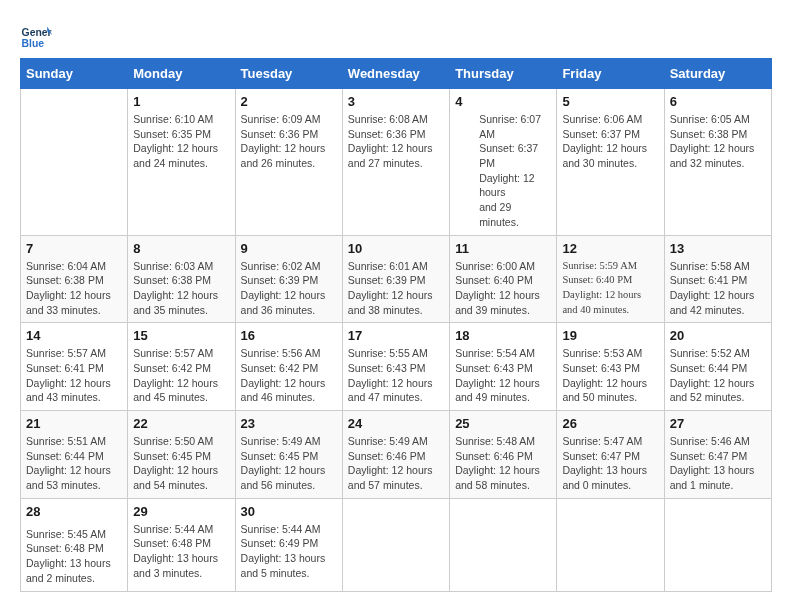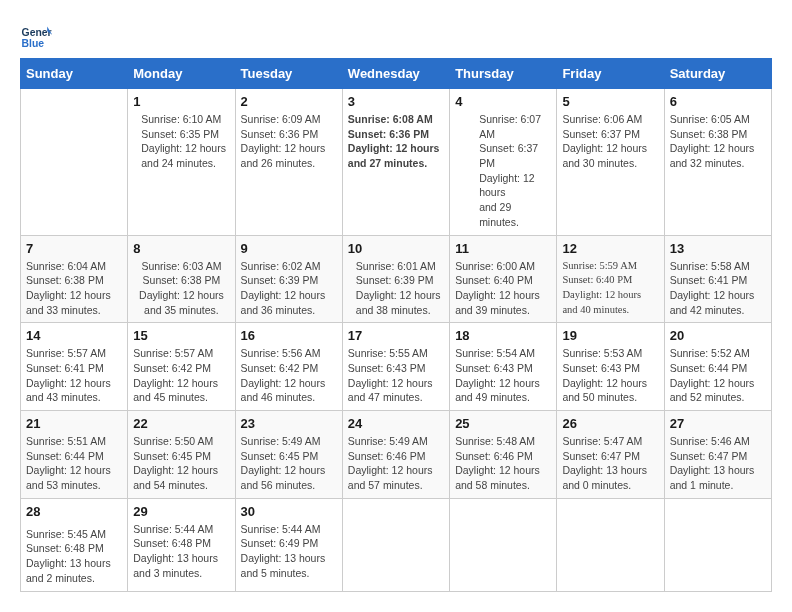--- a/index.html
+++ b/index.html
@@ -110,35 +110,35 @@
         <th>Thursday</th>
         <th>Friday</th>
         <th>Saturday</th>
       </tr>
   </thead>
   <tbody id="calendar-body">
   <tr>
         <td class="empty"></td>
         <td>
           <span class="day-num">1</span>
-          <div class="day-info" style="white-space: pre-line; margin-left: 8px;">Sunrise: 6:10 AM
+          <div class="day-info" style="white-space: pre-line;">Sunrise: 6:10 AM
 Sunset: 6:35 PM
 Daylight: 12 hours
 and 24 minutes.</div>
         </td>
         <td>
           <span class="day-num">2</span>
           <div class="day-info" style="white-space: pre-line;">Sunrise: 6:09 AM
 Sunset: 6:36 PM
 Daylight: 12 hours
 and 26 minutes.</div>
         </td>
         <td>
           <span class="day-num">3</span>
-          <div class="day-info" style="white-space: pre-line; font-weight: bold;">Sunrise: 6:08 AM
+          <div class="day-info" style="white-space: pre-line;">Sunrise: 6:08 AM
 Sunset: 6:36 PM
 Daylight: 12 hours
 and 27 minutes.</div>
         </td>
         <td>
           <span class="day-num">4</span>
           <div class="day-info" style="white-space: pre-line; margin-left: 24px;">Sunrise: 6:07 AM
 Sunset: 6:37 PM
 Daylight: 12 hours
 and 29 minutes.</div>
@@ -161,35 +161,35 @@
       <tr>
         <td>
           <span class="day-num">7</span>
           <div class="day-info" style="white-space: pre-line;">Sunrise: 6:04 AM
 Sunset: 6:38 PM
 Daylight: 12 hours
 and 33 minutes.</div>
         </td>
         <td>
           <span class="day-num">8</span>
-          <div class="day-info" style="white-space: pre-line; text-align: center;">Sunrise: 6:03 AM
+          <div class="day-info" style="white-space: pre-line;">Sunrise: 6:03 AM
 Sunset: 6:38 PM
 Daylight: 12 hours
 and 35 minutes.</div>
         </td>
         <td>
           <span class="day-num">9</span>
           <div class="day-info" style="white-space: pre-line;">Sunrise: 6:02 AM
 Sunset: 6:39 PM
 Daylight: 12 hours
 and 36 minutes.</div>
         </td>
         <td>
           <span class="day-num">10</span>
-          <div class="day-info" style="white-space: pre-line; margin-left: 8px;">Sunrise: 6:01 AM
+          <div class="day-info" style="white-space: pre-line;">Sunrise: 6:01 AM
 Sunset: 6:39 PM
 Daylight: 12 hours
 and 38 minutes.</div>
         </td>
         <td>
           <span class="day-num">11</span>
           <div class="day-info" style="white-space: pre-line;">Sunrise: 6:00 AM
 Sunset: 6:40 PM
 Daylight: 12 hours
 and 39 minutes.</div>

